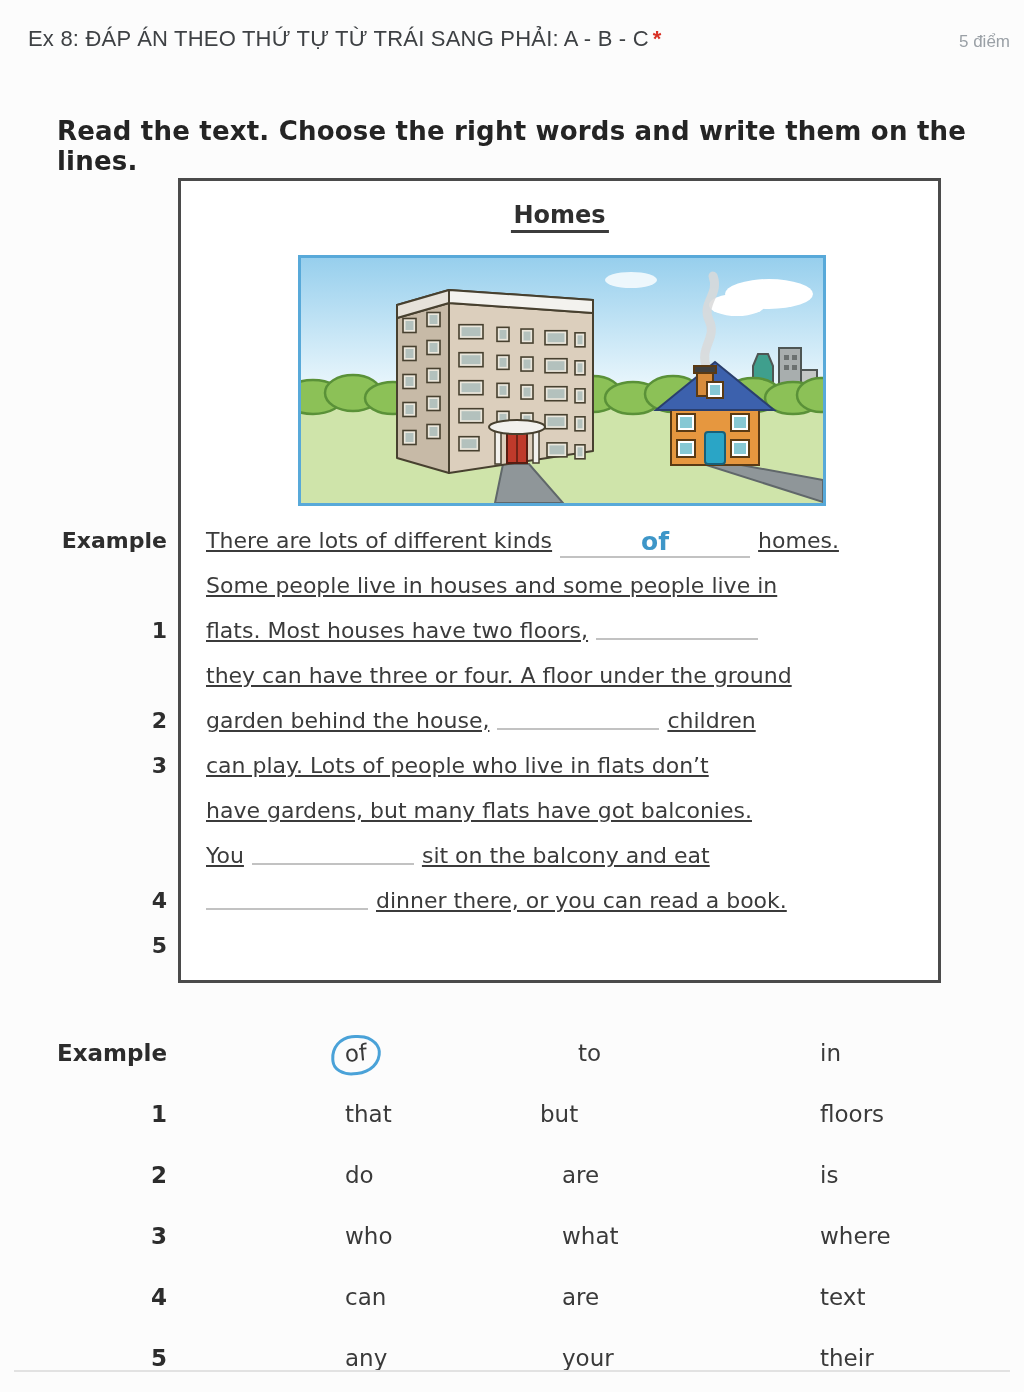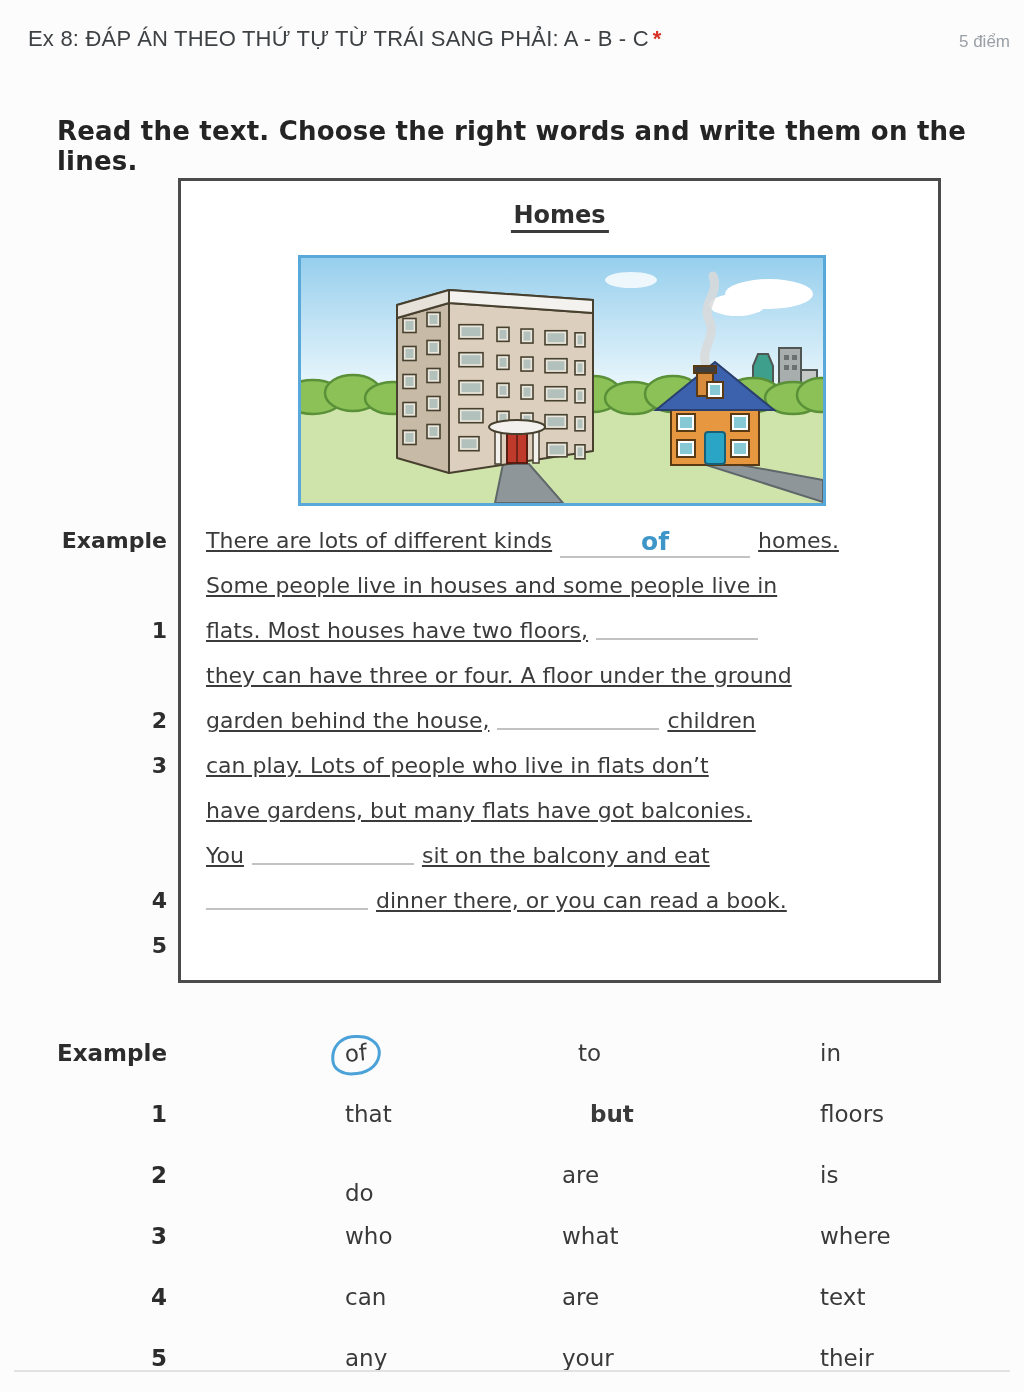--- a/index.html
+++ b/index.html
@@ -236,26 +236,26 @@
   <div id="options-table">
       <div class="opt-row" style="top: 1040px;">
         <div class="opt-label">Example</div>
         <span class="opt-word" style="left: 345px;"><span class="circled">of</span></span>
         <span class="opt-word" style="left: 542px; margin-left: 36px;">to</span>
         <span class="opt-word" style="left: 820px;">in</span>
       </div>
       <div class="opt-row" style="top: 1101px;">
         <div class="opt-label">1</div>
         <span class="opt-word" style="left: 345px;">that</span>
-        <span class="opt-word" style="left: 590px; font-weight: bold;">but</span>
+        <span class="opt-word" style="left: 540px;">but</span>
         <span class="opt-word" style="left: 820px;">floors</span>
       </div>
       <div class="opt-row" style="top: 1162px;">
         <div class="opt-label">2</div>
-        <span class="opt-word" style="left: 345px; margin-top: 18px;">do</span>
+        <span class="opt-word" style="left: 345px;">do</span>
         <span class="opt-word" style="left: 562px;">are</span>
         <span class="opt-word" style="left: 820px;">is</span>
       </div>
       <div class="opt-row" style="top: 1223px;">
         <div class="opt-label">3</div>
         <span class="opt-word" style="left: 345px;">who</span>
         <span class="opt-word" style="left: 562px;">what</span>
         <span class="opt-word" style="left: 820px;">where</span>
       </div>
       <div class="opt-row" style="top: 1284px;">

